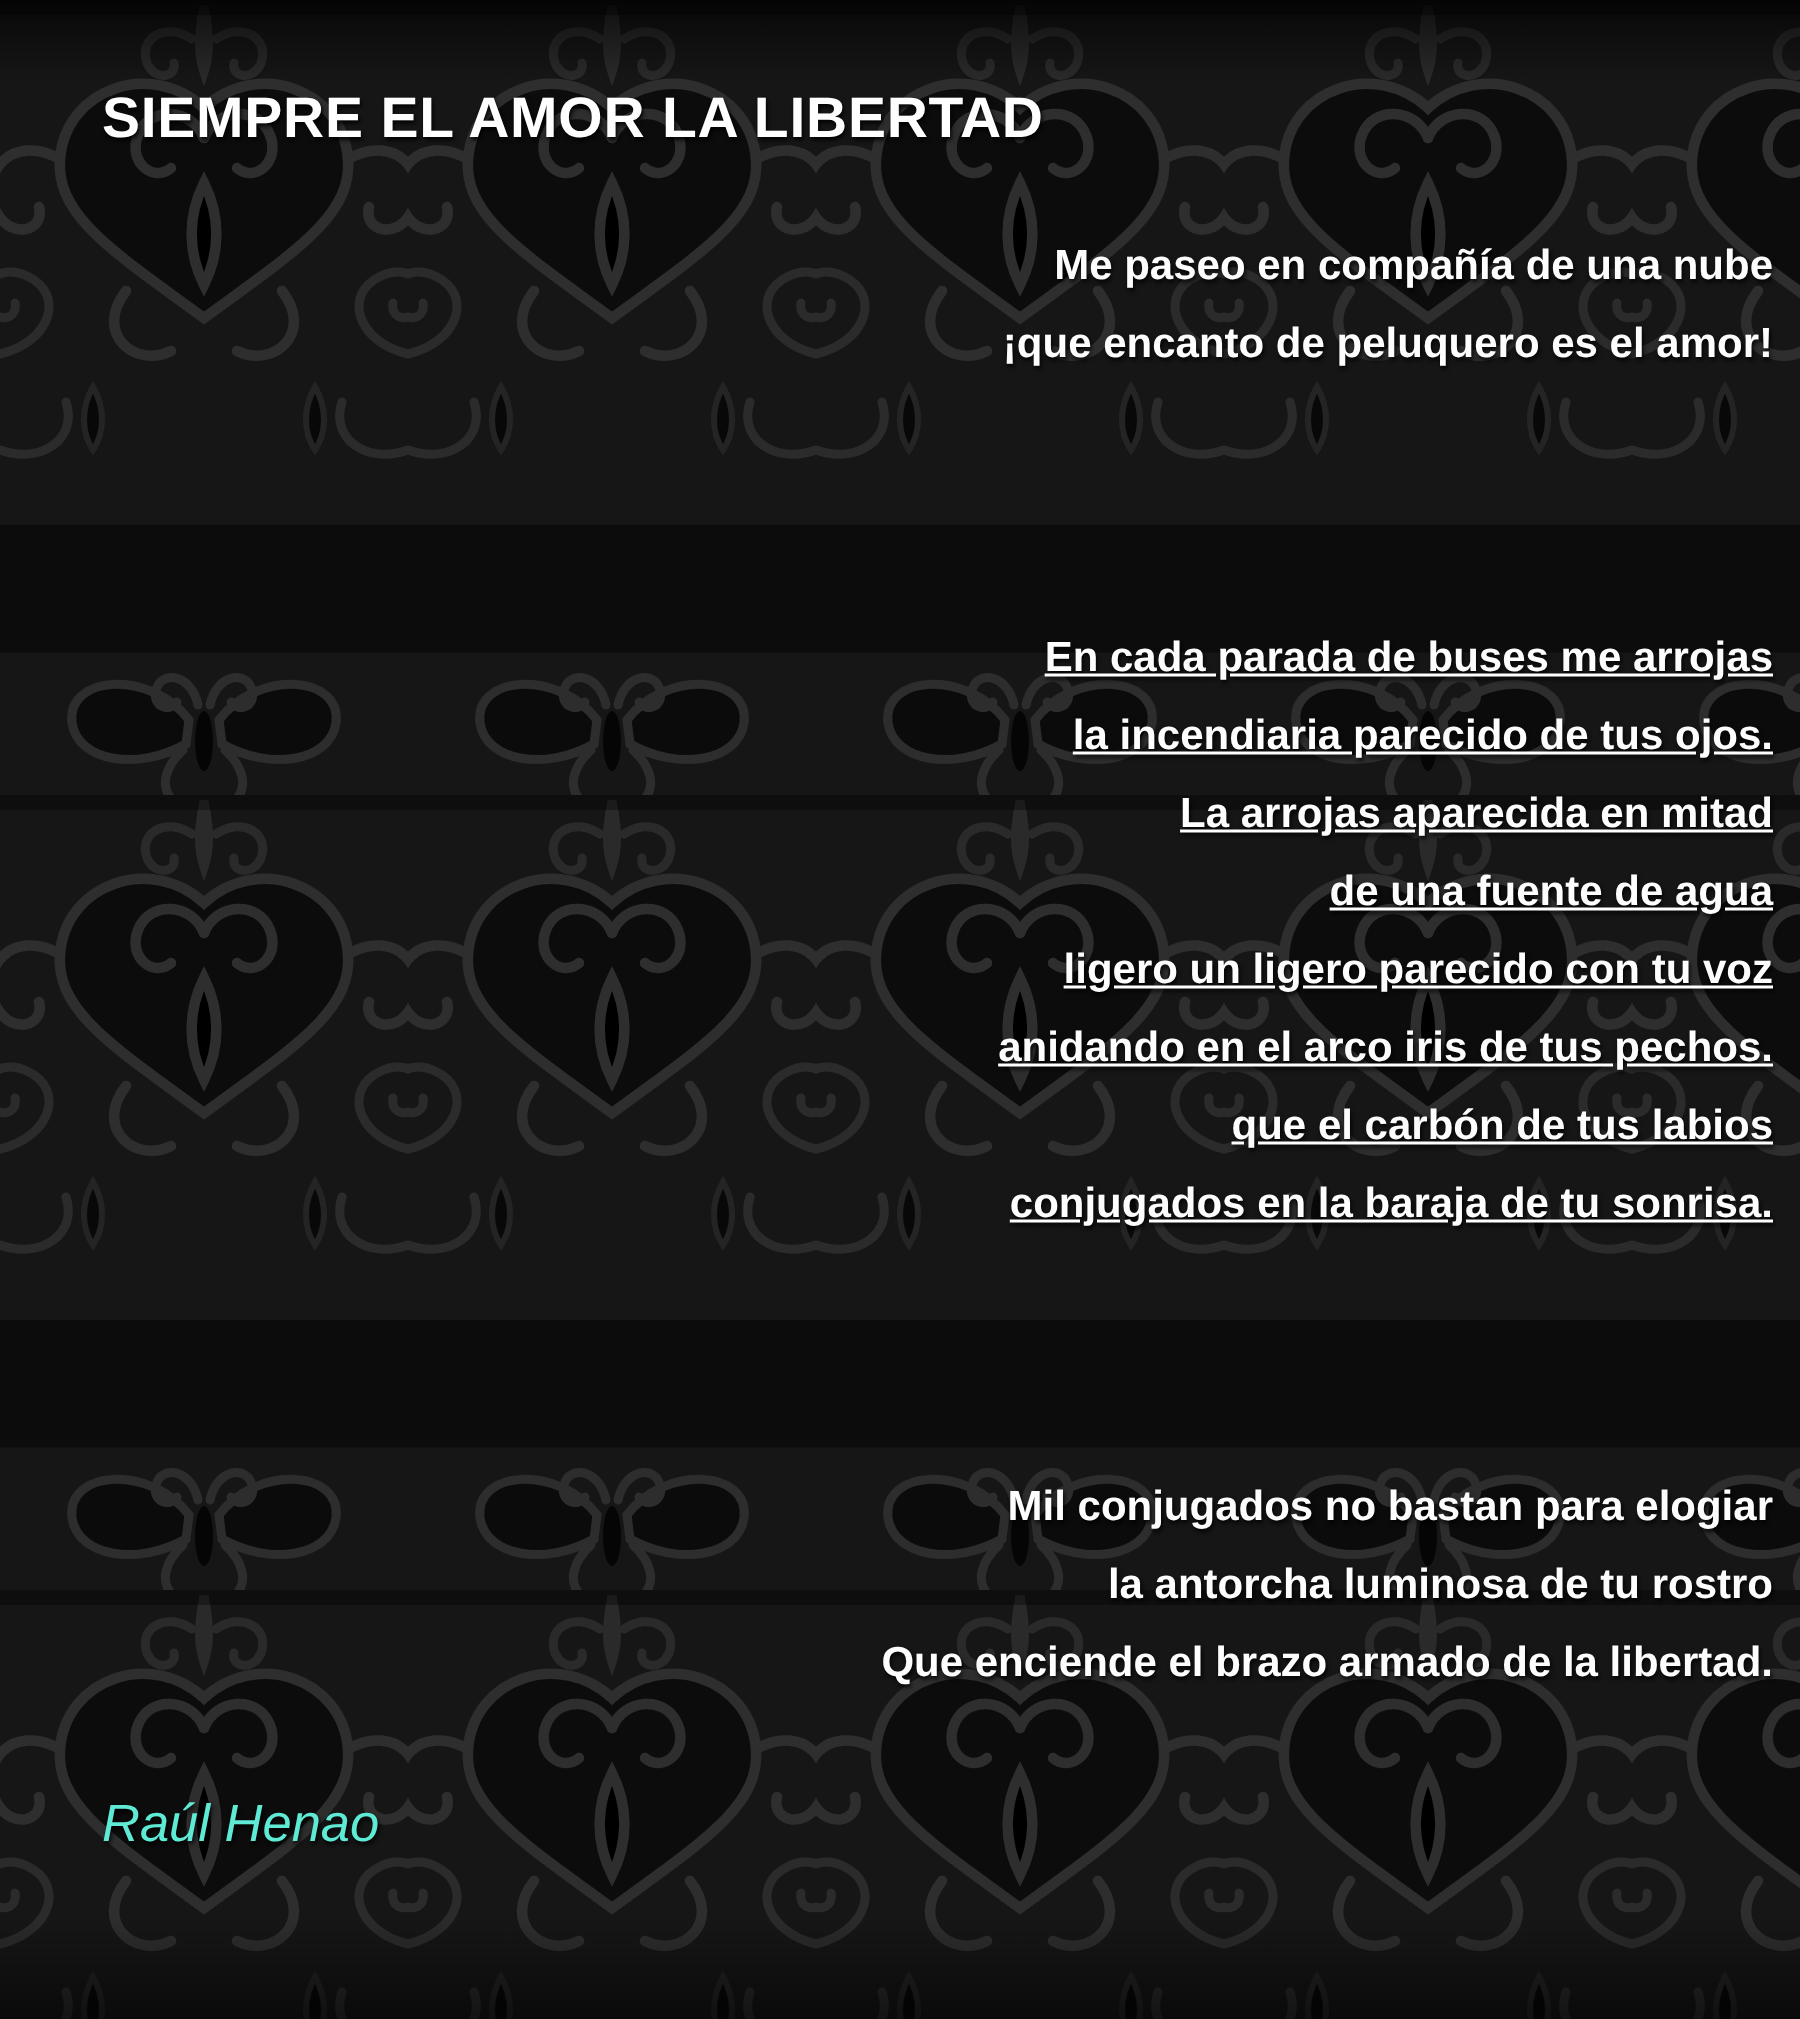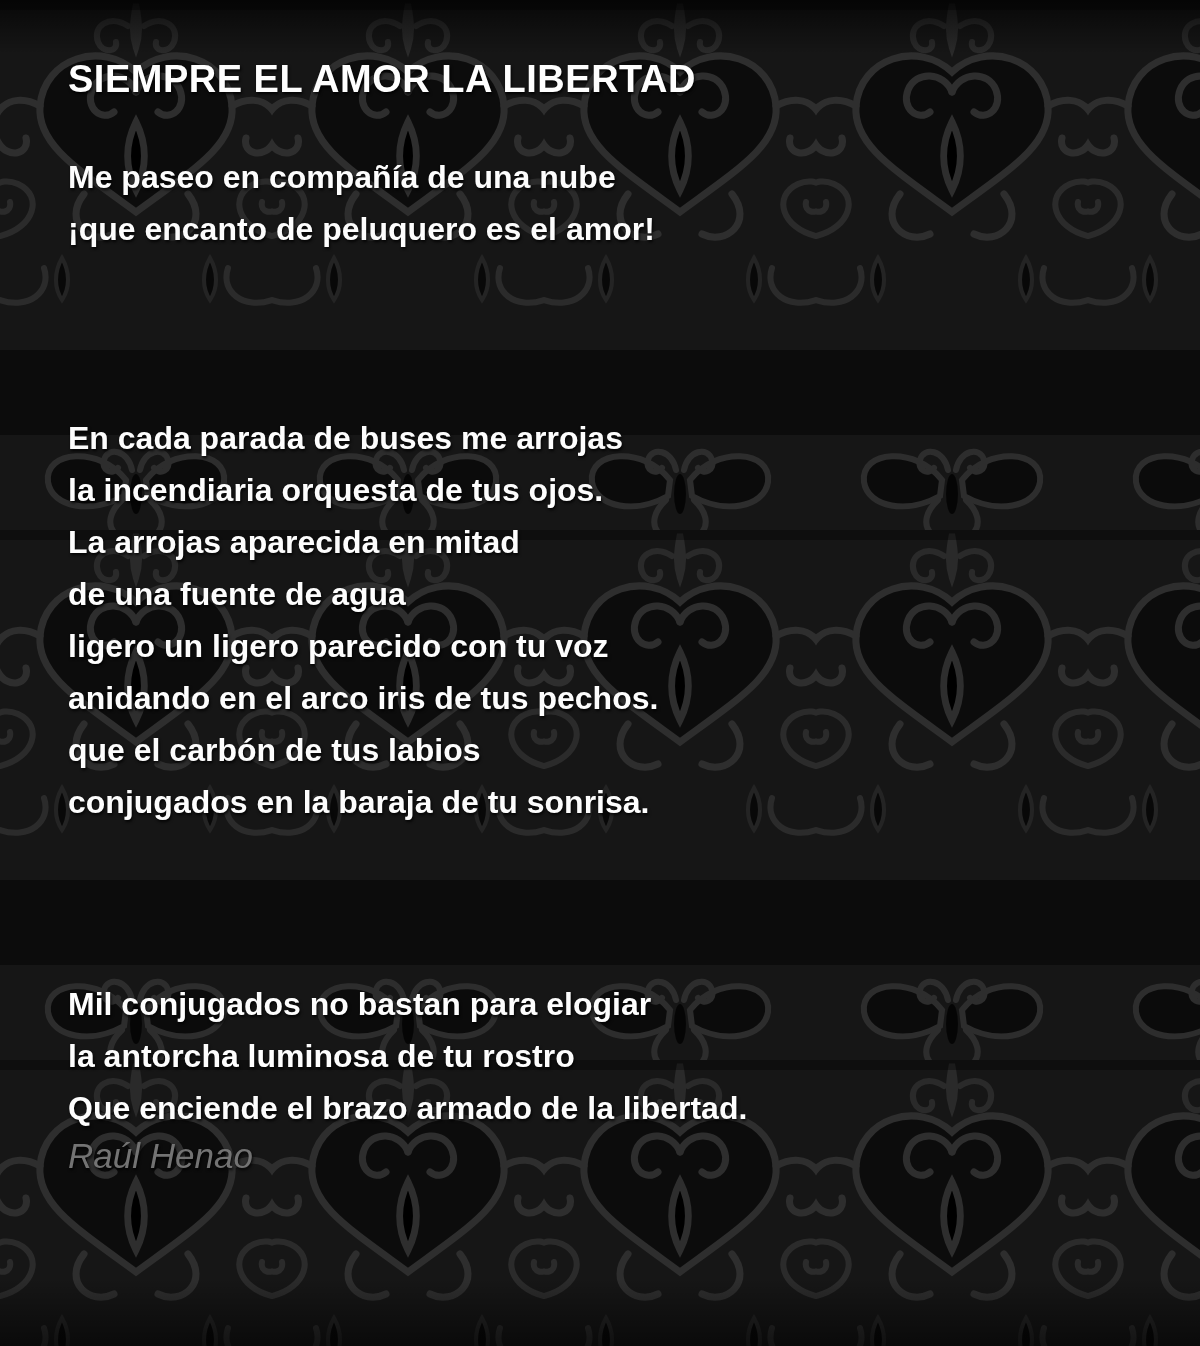--- a/index.html
+++ b/index.html
@@ -34,36 +34,38 @@
     font-size: 38px;
     line-height: 44px;
     font-weight: bold;
     letter-spacing: 0.5px;
     color: #fefefe;
     text-shadow: 1px 2px 3px rgba(0,0,0,0.9);
   }
   .stanzas { margin: 0; }
   .stanza { margin: 0; }
   .stanza-1 { margin-top: 50px; }
-  .stanza-2 { margin-top: 157px; }
+  .stanza-2 { margin-top: 157px; text-decoration: underline; }
   .stanza-3 { margin-top: 150px; }
   .poem-line {
-    font-size: 32px;
+    font-size: 28px;
     line-height: 52px;
     font-weight: bold;
     color: #fdfdfd;
     text-shadow: 1px 2px 3px rgba(0,0,0,0.85);
     white-space: pre;
+    text-align: right;
   }
   .poem-author {
+    margin-top: 60px;
     font-size: 35px;
     line-height: 44px;
     font-style: italic;
     font-weight: normal;
-    color: #737373;
+    color: #5eead4;
     text-shadow: 1px 2px 3px rgba(0,0,0,0.85);
   }
 </style>
 </head>
 <body>
 
 <div class="page">
 
   <svg class="bg" width="1200" height="1346" viewBox="0 0 1200 1346" xmlns="http://www.w3.org/2000/svg" aria-hidden="true">
     <defs>
@@ -127,21 +129,21 @@
   <div class="content">
     <h1 class="poem-title" style="margin:0;">SIEMPRE EL AMOR LA LIBERTAD</h1>
 
     <div class="stanzas">
         <div class="stanza stanza-1">
           <div class="poem-line">Me paseo en compañía de una nube</div>
           <div class="poem-line">¡que encanto de peluquero es el amor!</div>
         </div>
         <div class="stanza stanza-2">
           <div class="poem-line">En cada parada de buses me arrojas</div>
-          <div class="poem-line">la incendiaria orquesta de tus ojos.</div>
+          <div class="poem-line">la incendiaria parecido de tus ojos.</div>
           <div class="poem-line">La arrojas aparecida en mitad</div>
           <div class="poem-line">de una fuente de agua</div>
           <div class="poem-line">ligero un ligero parecido con tu voz</div>
           <div class="poem-line">anidando en el arco iris de tus pechos.</div>
           <div class="poem-line">que el carbón de tus labios</div>
           <div class="poem-line">conjugados en la baraja de tu sonrisa.</div>
         </div>
         <div class="stanza stanza-3">
           <div class="poem-line">Mil conjugados no bastan para elogiar</div>
           <div class="poem-line">la antorcha luminosa de tu rostro</div>

